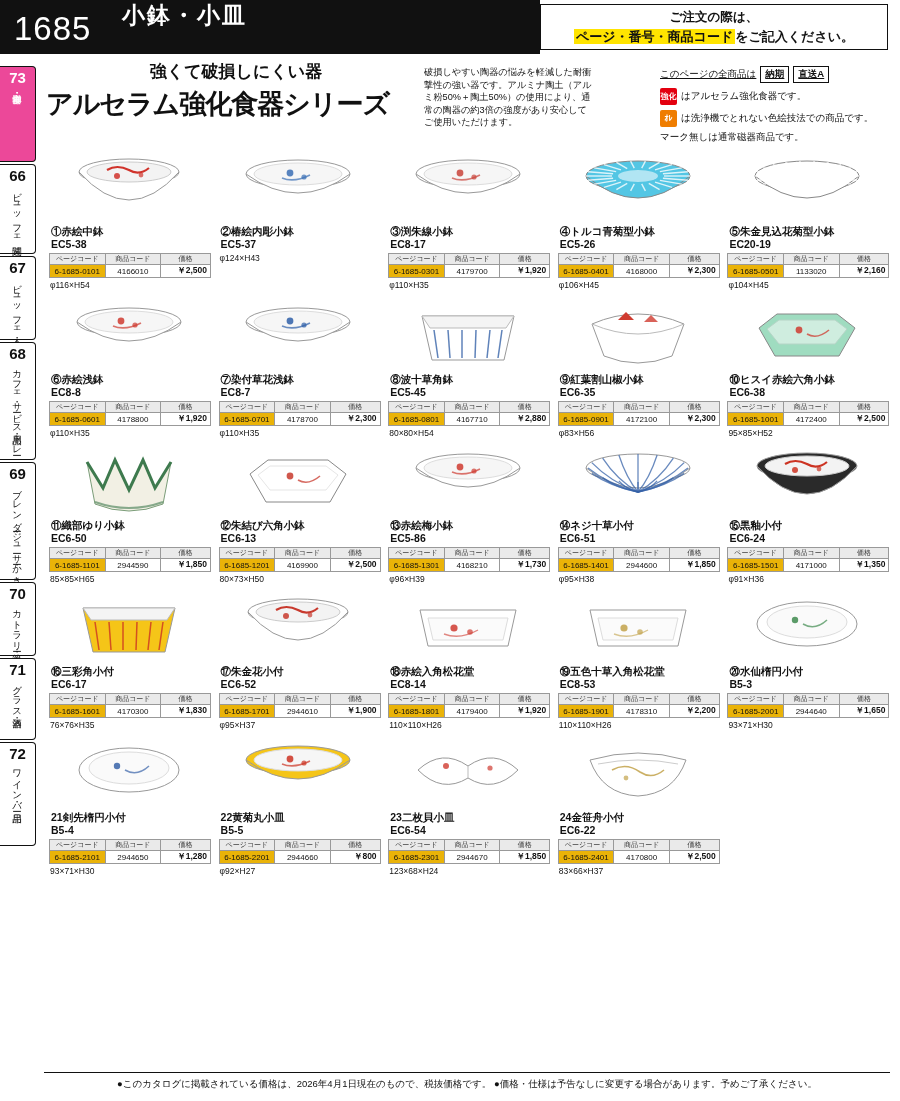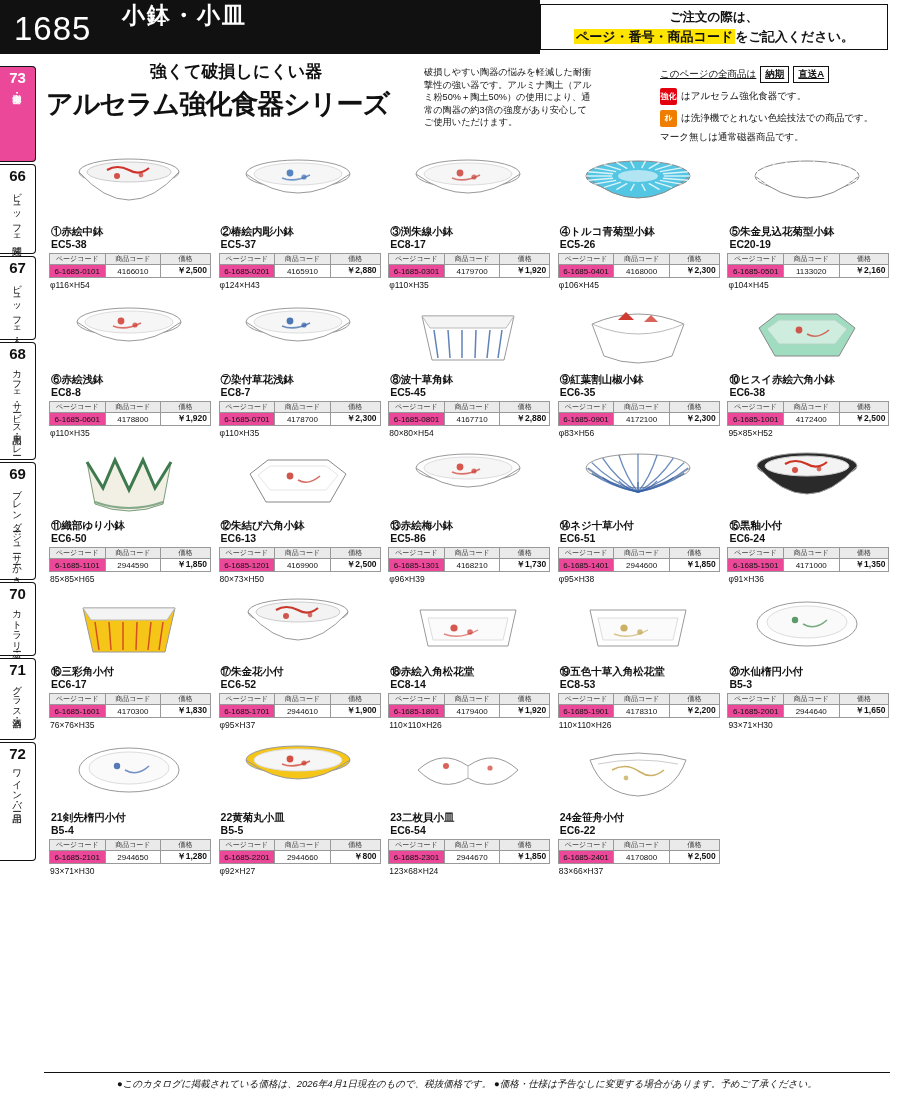--- a/index.html
+++ b/index.html
@@ -106,31 +106,31 @@
 
   table.pt {
     width:162px; border-collapse:collapse; margin:2px 0 0 2px;
     font-size:7px;
   }
   table.pt td, table.pt th {
     border:1px solid #999; padding:0; height:11px; text-align:center;
     font-weight:normal; color:#333;
   }
   table.pt .hd { background:#eaeaea; font-size:7px; }
-  table.pt .jan { background:#ec4899; font-size:8px; color:#111; }
+  table.pt .jan { background:#eab308; font-size:8px; color:#111; }
   table.pt .cd { font-size:8px; color:#111; }
   table.pt .pr { font-size:8.5px; font-weight:bold; color:#111; text-align:right; padding-right:3px;}
   .c1 { width:56px; } .c2 { width:56px; } .c3 { width:50px; }
   .dim { font-size:8.5px; margin:2px 0 0 3px; color:#111; }
 
   
   .footer {
     position:absolute; left:44px; right:10px; bottom:10px;
     border-top:1px solid #111; padding-top:5px;
-    font-size:9.5px; text-align:center; color:#111;font-style:italic;
+    font-size:9.5px; text-align:center; color:#111;
   }
 </style>
 </head>
 <body>
 
 <div class="header">
   <div class="hdr-black"></div>
   <div class="hdr-page">1685</div>
   <div class="hdr-cat">小鉢・小皿</div>
   <div class="hdr-note">
@@ -161,21 +161,21 @@
       <div class="txt">ブレンダー・ジューサー・かき氷</div>
     </div>
     <div class="tab" style="height: 74px;">
       <div class="num">70</div>
       <div class="txt">カトラリー・箸</div>
     </div>
     <div class="tab" style="height: 82px;">
       <div class="num">71</div>
       <div class="txt">グラス・酒器</div>
     </div>
-    <div class="tab" style="height: 119px;">
+    <div class="tab" style="height: 104px;">
       <div class="num">72</div>
       <div class="txt">ワイン・バー用品</div>
     </div>
   </div>
 
 <div class="title-wrap">
   <div class="title-sub">強くて破損しにくい器</div>
   <div class="title-main">アルセラム強化食器シリーズ</div>
 </div>
 <div class="desc">破損しやすい陶器の悩みを軽減した耐衝撃性の強い器です。アルミナ陶土（アルミ粉50%＋陶土50%）の使用により、通常の陶器の約3倍の強度があり安心してご使用いただけます。</div>
@@ -251,34 +251,20 @@
             <circle cx="52" cy="23" r="3.4" fill="#3b6fb5" opacity=".85"></circle>
             <circle cx="66" cy="27" r="2.6" fill="#3b6fb5" opacity=".7"></circle>
             <path d="M44 28 q12 5 28 -3" stroke="#3b6fb5" stroke-width="1.6" fill="none" opacity=".7"></path>
           </svg>
         </div>
         <div class="name-line"><span>②</span><span>椿絵内彫小鉢</span><span class="badges">
             <span class="mark-sm kyo">強化</span>
             <span class="mark-sm ore">ｵﾚ</span>
           </span></div>
         <div class="name-line2"><span class="code-inline">EC5-37</span></div>
-        <table class="pt">
-          <tbody>
-            <tr>
-              <td class="hd c1">ページコード</td>
-              <td class="hd c2">商品コード</td>
-              <td class="hd c3">価格</td>
-            </tr>
-            <tr>
-              <td class="jan">6-1685-0201</td>
-              <td class="cd">4165910</td>
-              <td class="pr">￥2,880</td>
-            </tr>
-          </tbody>
-        </table>
         <div class="dim">φ124×H43</div>
       </div>
       <div class="cell">
         <div class="img-area">
           <svg width="120" height="72" viewBox="0 0 120 72">
             <defs>
               <linearGradient id="g93146" x1="0" y1="0" x2="0" y2="1">
                 <stop offset="0%" stop-color="#ffffff"></stop>
                 <stop offset="100%" stop-color="#ffffff"></stop>
               </linearGradient>

